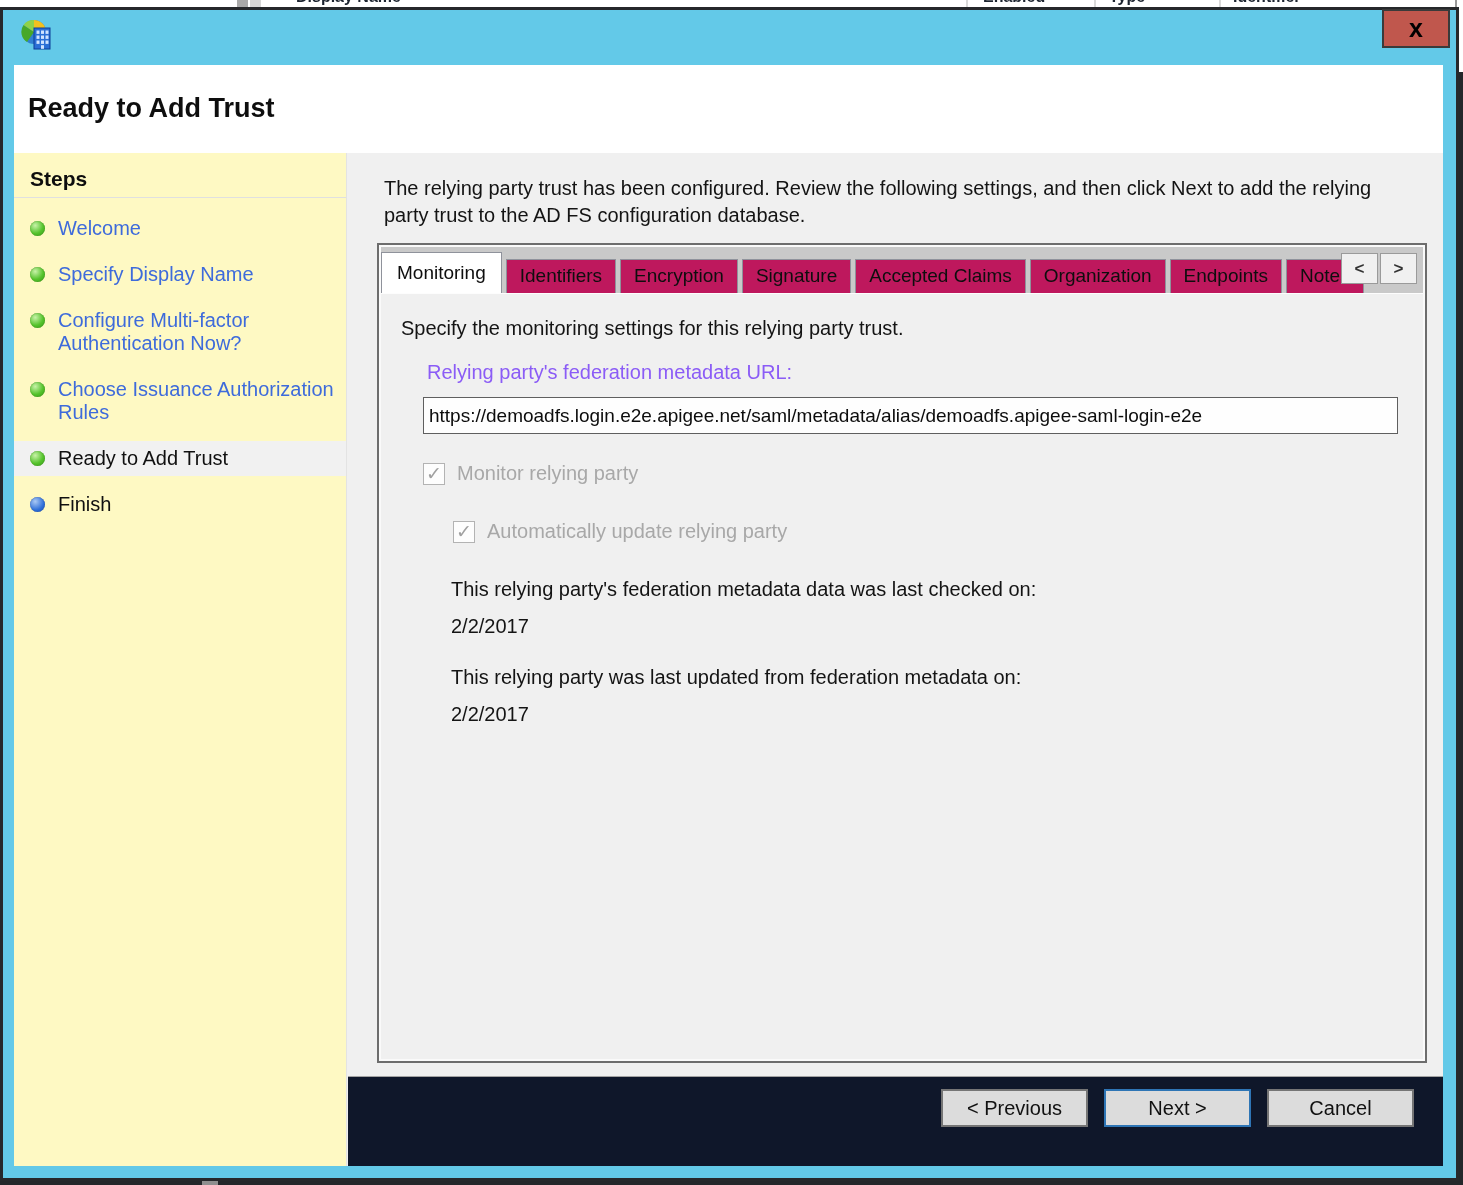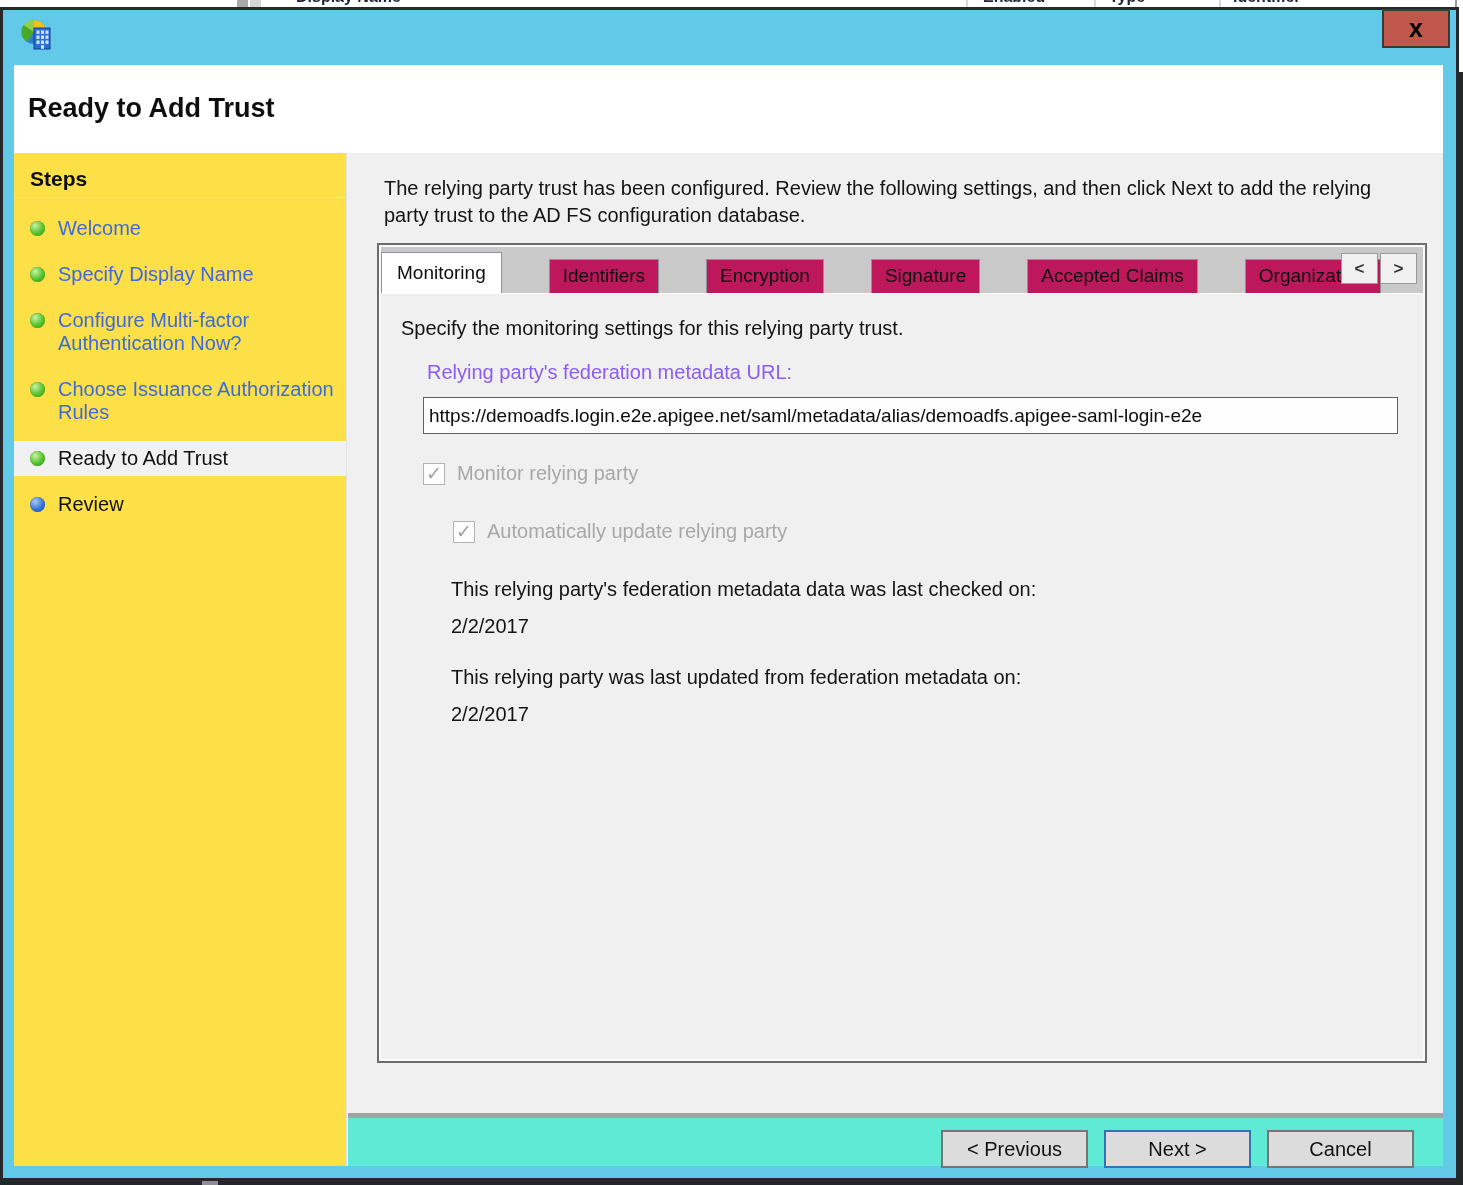--- a/index.html
+++ b/index.html
@@ -28,21 +28,21 @@
                background:#c0574d; border:2px solid #3a3a3a; color:#000;
                font-size:25px; font-weight:bold; text-align:center; line-height:34px; cursor:pointer; }
 
   .dialog-body { position:absolute; left:11px; right:13px; top:55px; bottom:12px; background:#f0f0f0; }
 
   
   .band-header { position:absolute; top:0; left:0; right:0; height:88px; background:#ffffff; }
   .page-title { position:absolute; left:14px; top:28px; font-size:27px; font-weight:bold; color:#0e0e0e; }
 
   
-  .sidebar { position:absolute; top:88px; left:0; width:333px; bottom:0; background:#fde047;
+  .sidebar { position:absolute; top:88px; left:0; width:333px; bottom:0; background:#fef9c3;
              border-right:1px solid #e3e3e3; }
   .steps-title { padding:14px 0 6px 16px; font-size:21px; font-weight:bold; color:#0e0e0e; }
   .steps-divider { height:1px; background:#e0e0e0; margin:0; }
   .steps-list { list-style:none; padding-top:19px; }
   .step-item { display:flex; align-items:flex-start; padding:0 8px 0 16px; margin-bottom:23px;
                font-size:20px; line-height:23px; }
   .step-item .bullet { flex:0 0 15px; width:15px; height:15px; border-radius:50%; margin:4px 13px 0 0; }
   .bullet-done { background:radial-gradient(circle at 35% 30%, #c8f2a8, #55c32c 55%, #369718);
                  box-shadow:inset 0 0 1px #2f7d12; }
   .bullet-pending { background:radial-gradient(circle at 35% 30%, #a9c8f4, #2f6fd8 60%, #1d4fae);
@@ -54,21 +54,21 @@
   
   .main { position:absolute; top:88px; left:334px; right:0; bottom:0; background:#f0f0f0; }
   .description { position:absolute; left:36px; top:22px; width:1010px;
                  font-size:20px; line-height:27px; color:#141414; }
 
   
   .tabpanel { position:absolute; left:29px; top:90px; width:1050px; height:820px;
               border:2px solid #6d6d6d; background:#fafafa; padding:2px; }
   .tabpanel-inner { position:relative; width:100%; height:100%; background:#f0f0f0; }
   .tabstrip { position:relative; display:flex; align-items:flex-end; height:46px;
-              background:#c9c9c9; overflow:hidden; white-space:nowrap;gap:43px; }
+              background:#c9c9c9; overflow:hidden; white-space:nowrap; }
   .tab { flex:0 0 auto; height:34px; margin-right:4px; padding:0 13px;
          background:#be185d; border:1px solid #8f929b; border-bottom:none;
          font-size:19px; color:#0e0e0e; line-height:32px; cursor:pointer; }
   .tab.active { height:41px; background:#ffffff; line-height:40px; padding:0 15px; z-index:2; }
   .tab-scroll { position:absolute; top:6px; right:6px; display:flex; z-index:5; }
   .tab-scroll .sbtn { width:37px; height:31px; margin-left:2px; background:#f0f0f0;
                       border:1px solid #9a9a9a; font-size:17px; font-weight:bold; color:#333;
                       text-align:center; line-height:29px; cursor:pointer; }
 
   .tabpage { position:absolute; top:46px; left:0; right:0; bottom:0; background:#f0f0f0; border-top:1px solid #fdfdfd; }
@@ -80,22 +80,22 @@
   .cb-row { position:absolute; display:flex; align-items:center; }
   .cb-row.cb1 { left:42px; top:168px; }
   .cb-row.cb2 { left:72px; top:226px; }
   .cb-box { width:22px; height:22px; background:#fdfdfd; border:1px solid #b3b3b3;
             color:#a0a0a0; font-size:19px; font-weight:bold; text-align:center; line-height:20px; margin-right:12px; }
   .cb-label { font-size:20px; color:#a8a8a8; }
   .tp-text { position:absolute; left:70px; font-size:20px; color:#141414; }
   .t-lbl1 { top:284px; } .t-date1 { top:321px; } .t-lbl2 { top:372px; } .t-date2 { top:409px; }
 
   
-  .footer { position:absolute; left:0; right:0; bottom:0; height:53px;
-            background:#5eead4; border-top:5px solid #a3a3a3; }
+  .footer { position:absolute; left:0; right:0; bottom:0; height:90px;
+            background:#0f172a; border-top:1px solid #a3a3a3; }
   .footer-buttons { display:flex; justify-content:flex-end; padding:12px 29px 0 0; }
   .wbtn { width:147px; height:38px; background:#dcdcdc; border:2px solid #757575;
           font-family:"Liberation Sans","DejaVu Sans",sans-serif; font-size:20px; color:#111; cursor:pointer; }
   .wbtn + .wbtn { margin-left:16px; }
   .wbtn.default { border-color:#2e75b5; }
 </style>
 </head>
 <body>
 
 <div class="screen">
@@ -169,21 +169,21 @@
           <li class="step-item">
             <span class="bullet bullet-done"></span>
             <span class="step-label">Choose Issuance Authorization Rules</span>
           </li>
           <li class="step-item current">
             <span class="bullet bullet-done"></span>
             <span class="step-label">Ready to Add Trust</span>
           </li>
           <li class="step-item plain">
             <span class="bullet bullet-pending"></span>
-            <span class="step-label">Review</span>
+            <span class="step-label">Finish</span>
           </li>
         </ul>
       </div>
 
       <div class="main">
         <div class="description">The relying party trust has been configured. Review the following settings, and then click Next to add the relying party trust to the AD FS configuration database.</div>
 
         <div class="tabpanel">
           <div class="tabpanel-inner">
             <div class="tabstrip">

